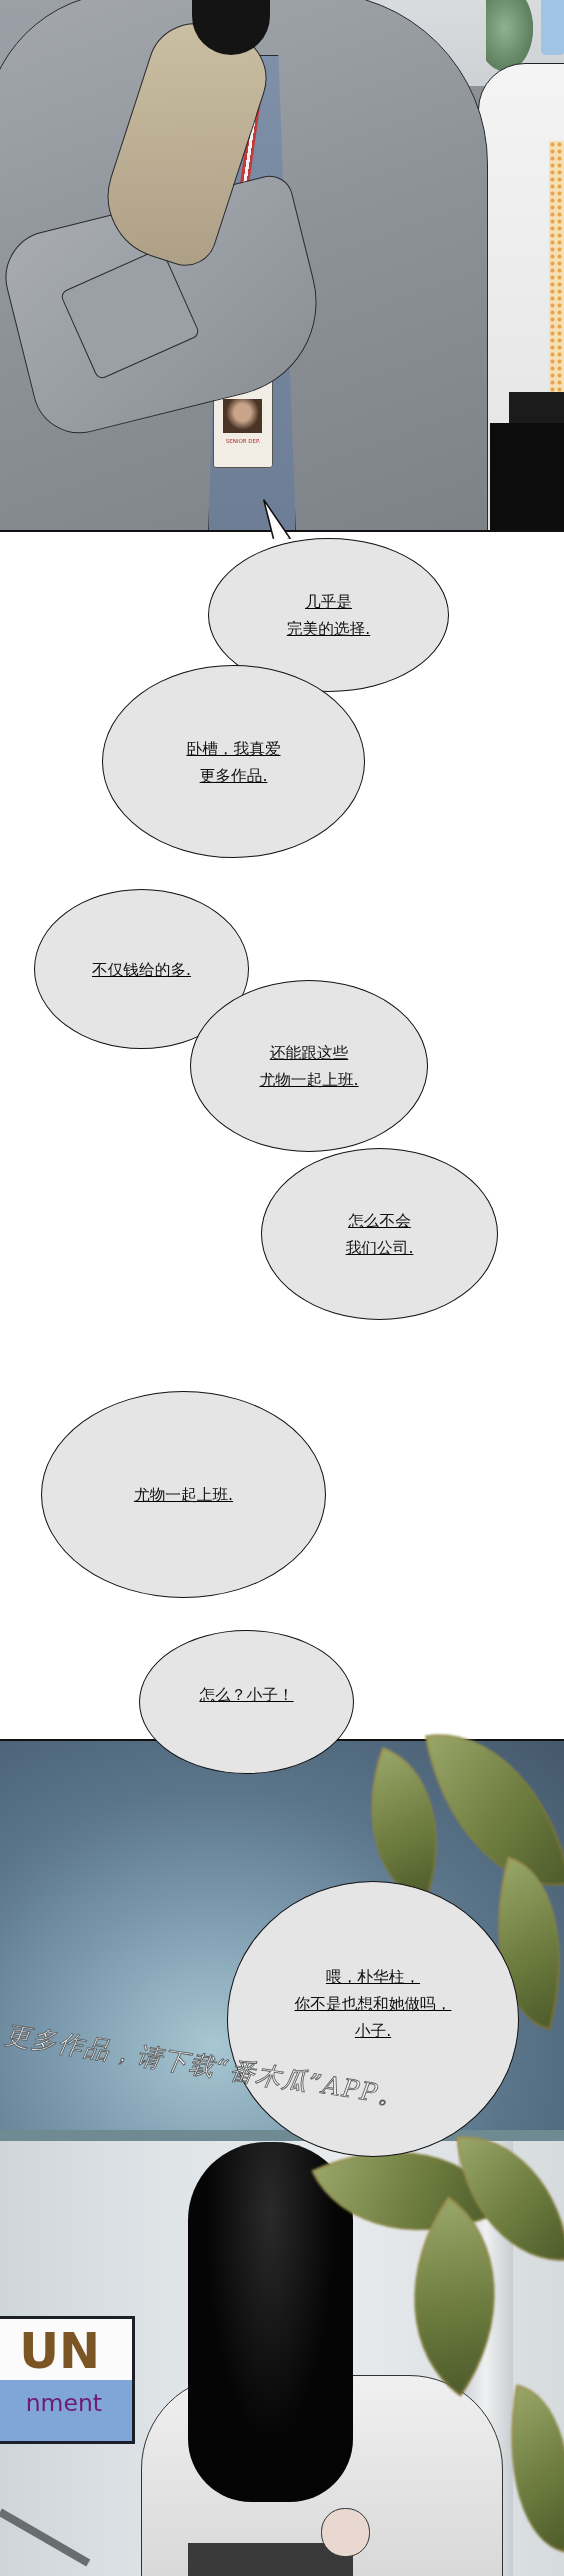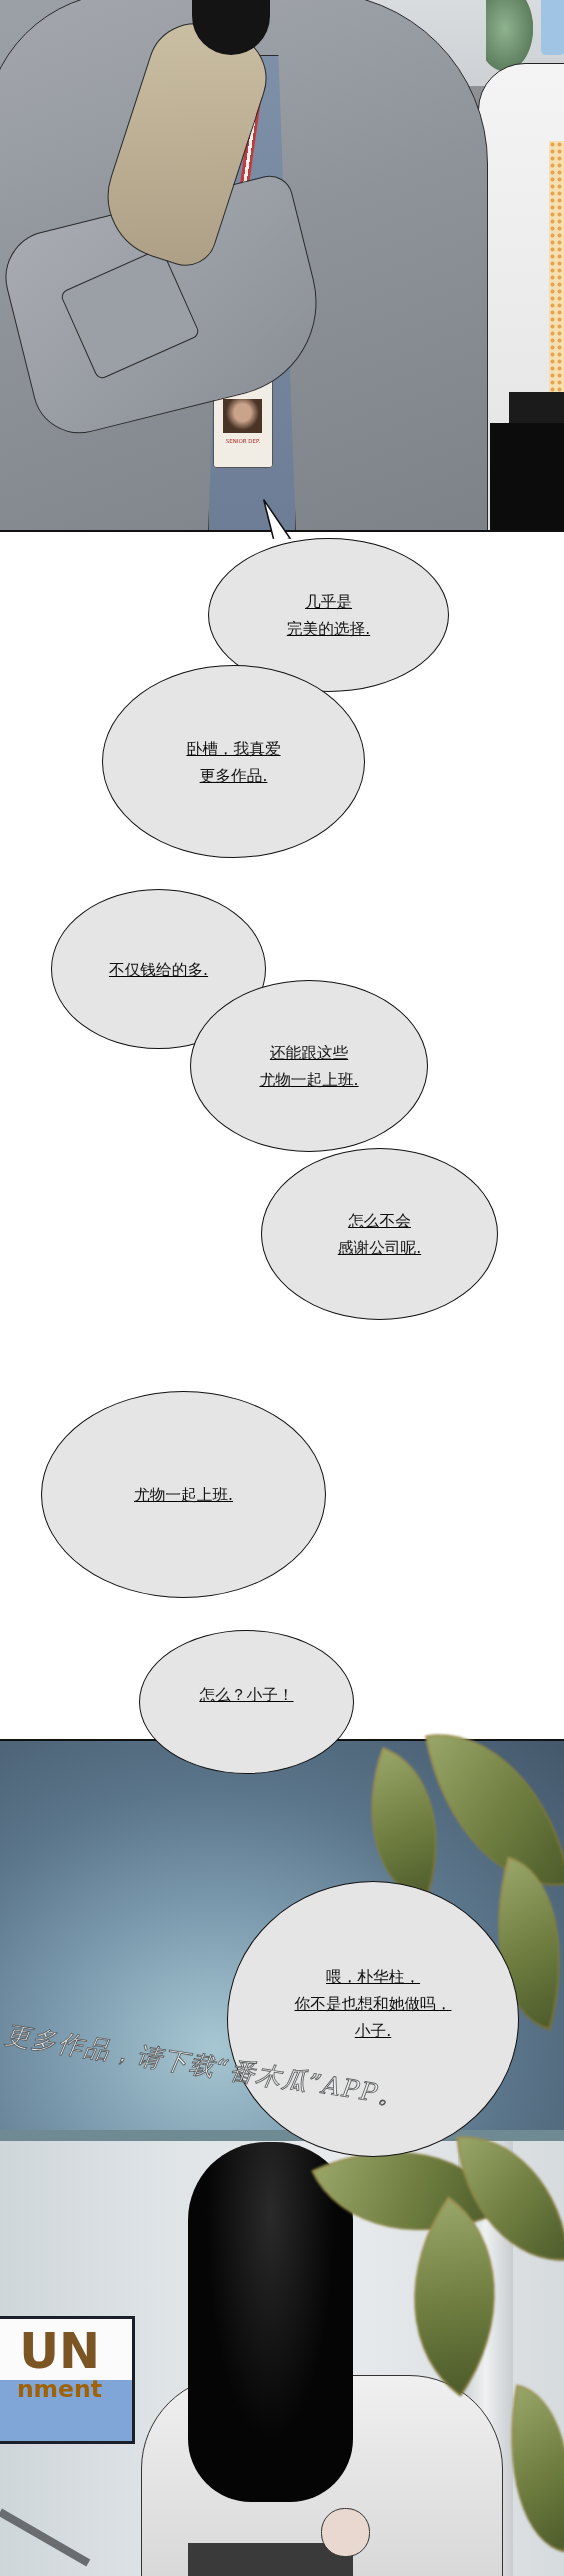--- a/index.html
+++ b/index.html
@@ -71,22 +71,22 @@
   .p2-room { left: 0; top: 400px; width: 564px; height: 439px;
              background: linear-gradient(90deg, #cfd6da 0%, #dfe4e7 30%, #e8ebed 60%, #d6dbde 100%); }
   .p2-pillar { left: 458px; top: 400px; width: 55px; height: 439px;
                background: linear-gradient(90deg, #c9cdd0, #eef0f1, #c9cdd0); }
   .sign { left: 0; top: 2316px; width: 135px; height: 128px; border: 3.1px solid #1a1f2a;
           border-left: none; box-sizing: border-box; overflow: hidden; }
   .sign-top { left: 0; top: 0; width: 100%; height: 50%; background: #fbfbfb; }
   .sign-bot { left: 0; top: 50%; width: 100%; height: 50%; background: #7fa6d7; }
   .sign-big { left: 0; top: 4.7px; width: 100px; text-align: right; font-size: 49px; font-weight: bold;
               color: #7fa6d7; line-height: 55px; mix-blend-mode: difference; }
-  .sign-sub { left: 0; top: 57px; width: 102px; text-align: right; font-size: 23.5px; font-weight: bold;
-              color: #a16207; line-height: 27px; }
+  .sign-sub { left: 0; top: 71px; width: 102px; text-align: right; font-size: 23.5px; font-weight: normal;
+              color: #701a75; line-height: 27px; }
   .railing { left: 0; top: 2508px; width: 102px; height: 7.8px; background: #6a6d70;
              transform: rotate(30deg); transform-origin: left; }
   .woman-hair { left: 188px; top: 2142px; width: 165px; height: 360px;
                 background: radial-gradient(ellipse at 50% 20%, #2a2a2a 0%, #050505 55%);
                 border-radius: 78px 78px 63px 63px; }
   .woman-body { left: 141px; top: 2375px; width: 360px; height: 204px;
                 background: linear-gradient(180deg, #f0f0f0, #d8d8d8);
                 border: 1.6px solid #333; border-radius: 94px 94px 0 0; }
   .woman-pants { left: 188px; top: 2543px; width: 165px; height: 39px; background: #3a3a3a; }
   .woman-hand { left: 321px; top: 2508px; width: 47px; height: 47px; background: #e9d8cf;
@@ -134,30 +134,30 @@
 </svg>
 
 <div class="bubble" style="left:208px;top:538px;width:241px;height:154px;">
   <div class="bubble-text">几乎是
 完美的选择.</div>
 </div>
 <div class="bubble" style="left:102px;top:665px;width:263px;height:193px;">
   <div class="bubble-text">卧槽，我真爱
 更多作品.</div>
 </div>
-<div class="bubble" style="left:51px;top:889px;width:215px;height:160px;">
+<div class="bubble" style="left:34px;top:889px;width:215px;height:160px;">
   <div class="bubble-text">不仅钱给的多.</div>
 </div>
 <div class="bubble" style="left:190px;top:980px;width:238px;height:172px;">
   <div class="bubble-text">还能跟这些
 尤物一起上班.</div>
 </div>
 <div class="bubble" style="left:261px;top:1148px;width:237px;height:172px;">
   <div class="bubble-text">怎么不会
-感谢公司呢.</div>
+我们公司.</div>
 </div>
 <div class="bubble" style="left:41px;top:1391px;width:285px;height:207px;">
   <div class="bubble-text">尤物一起上班.</div>
 </div>
 
 <div class="abs panel2">
   <div class="abs p2-wall"></div>
   <div class="abs p2-ledge"></div>
   <div class="abs p2-room"></div>
   <div class="abs p2-pillar"></div>

